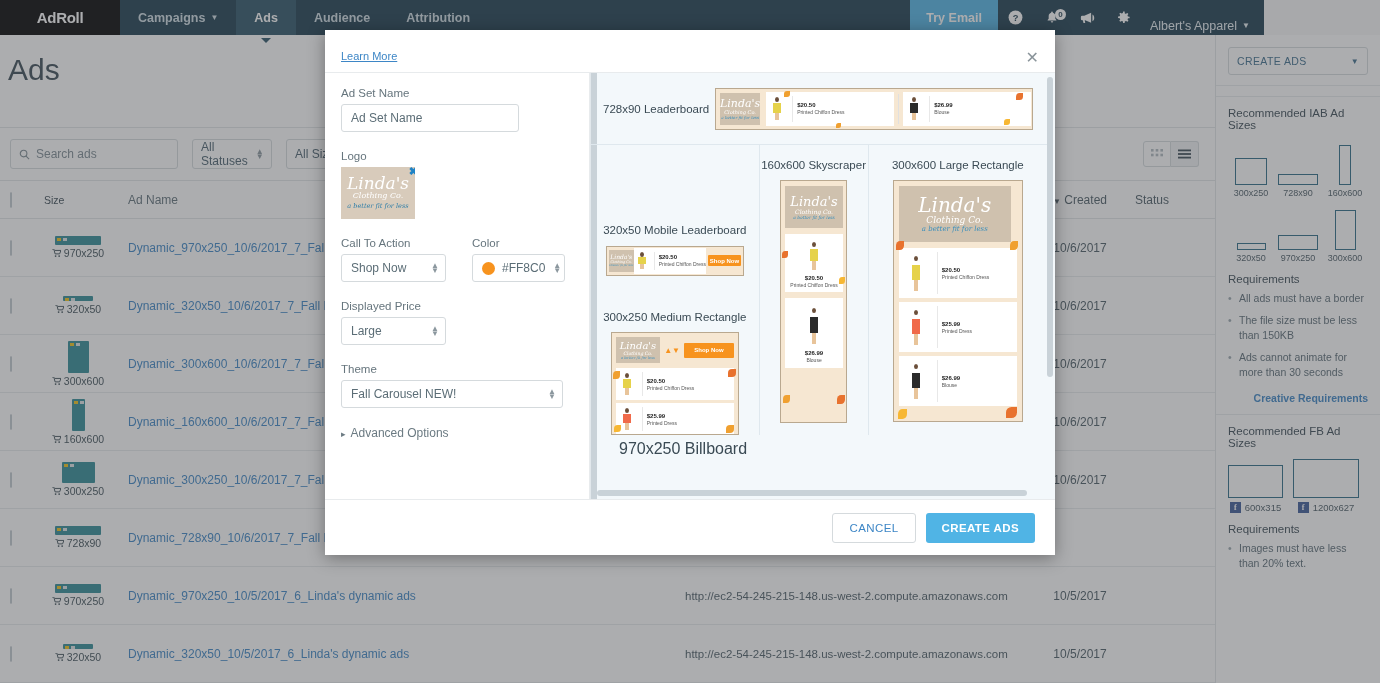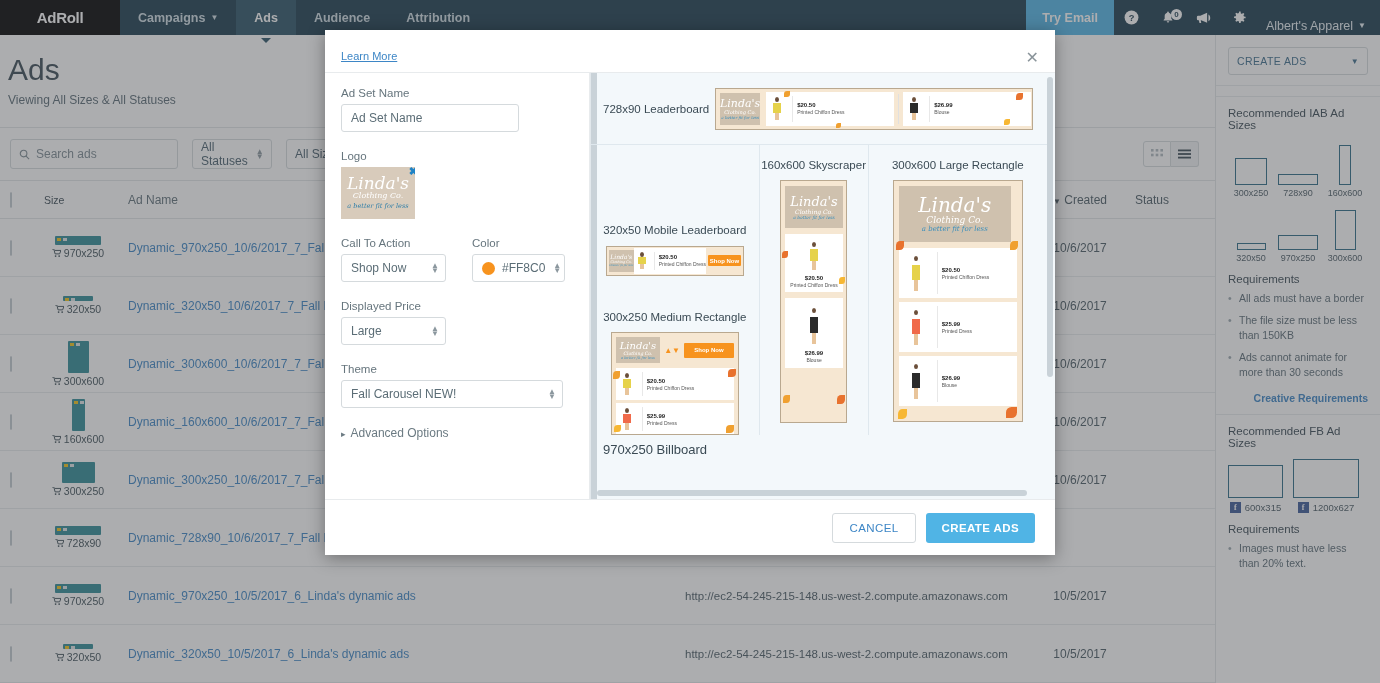--- a/index.html
+++ b/index.html
@@ -5,21 +5,21 @@
   * { box-sizing: border-box; margin: 0; padding: 0; }
   html, body {
     width: 1380px; height: 683px;
     font-family: "Liberation Sans", sans-serif;
     background: #f7f7f7; overflow: hidden;
   }
   #app { position: relative; width: 1380px; height: 683px; }
 
   
   .navbar {
-    position: absolute; top: 0; left: 0; width: 1380px; height: 35px;
+    position: absolute; top: 0; left: 0; width: 1264px; height: 35px;
     background: #1b3b4d; display: flex; align-items: stretch; z-index: 5;
   }
   .nav-logo {
     width: 120px; background: #000; color: #fff;
     display: flex; align-items: center; justify-content: center;
     font-size: 15px; font-weight: bold; letter-spacing: -0.3px;
   }
   .nav-item {
     display: flex; align-items: center; padding: 0 18px;
     color: #cfdde4; font-size: 12.5px; font-weight: 600; position: relative;
@@ -190,21 +190,21 @@
     flex: 1; background: #f3f8fb; position: relative; overflow: hidden;
     border-left: 1px solid #e2e8ec;
   }
   .pv-scroll { position: absolute; inset: 0 8px 12px 0; }
   .pv-cell { border-bottom: 1px solid #dfe8ee; }
   .pv-row-top { display: flex; align-items: center; height: 72px; padding-left: 12px; }
   .pv-label { font-size: 11.5px; color: #3a4a54; }
   .pv-grid { display: flex; height: 290px; }
   .pv-col { border-right: 1px solid #dfe8ee; padding-top: 14px; display: flex; flex-direction: column; align-items: center; }
   .pv-col:last-child { border-right: none; }
-  .pv-bill { height: 28px; display: flex; align-items: center; padding-left: 12px; font-size: 13px; color: #3a4a54; }
+  .pv-bill { height: 28px; display: flex; align-items: center; padding-left: 28px; font-size: 16px; color: #3a4a54; }
   .scrollbar-v {
     position: absolute; right: 2px; top: 4px; width: 6px; height: 300px;
     background: #c9d2d8; border-radius: 3px;
   }
   .scrollbar-h {
     position: absolute; left: 6px; bottom: 3px; height: 6px; width: 430px;
     background: #c9d2d8; border-radius: 3px;
   }
   .pv-divider-left { position: absolute; left: 0; top: 0; bottom: 0; width: 6px; background: #c9d2d8; }
 
@@ -291,21 +291,20 @@
     <div class="nav-account">
       <span>Albert's Apparel</span>
       <span class="nav-caret">▼</span>
     </div>
   </div>
 
   <div class="page">
 
     <div class="page-header">
       <div class="page-title">Ads</div>
-      <div class="page-sub">Viewing All Sizes &amp; All Statuses</div>
     </div>
 
     <div class="toolbar-row">
       <div class="search-box">
         <svg width="11" height="11" viewBox="0 0 12 12">
             <circle cx="5" cy="5" r="3.6" fill="none" stroke="#7d8b93" stroke-width="1.2"></circle>
             <line x1="7.7" y1="7.7" x2="11" y2="11" stroke="#7d8b93" stroke-width="1.2"></line>
           </svg>
         <span>Search ads</span>
       </div>

